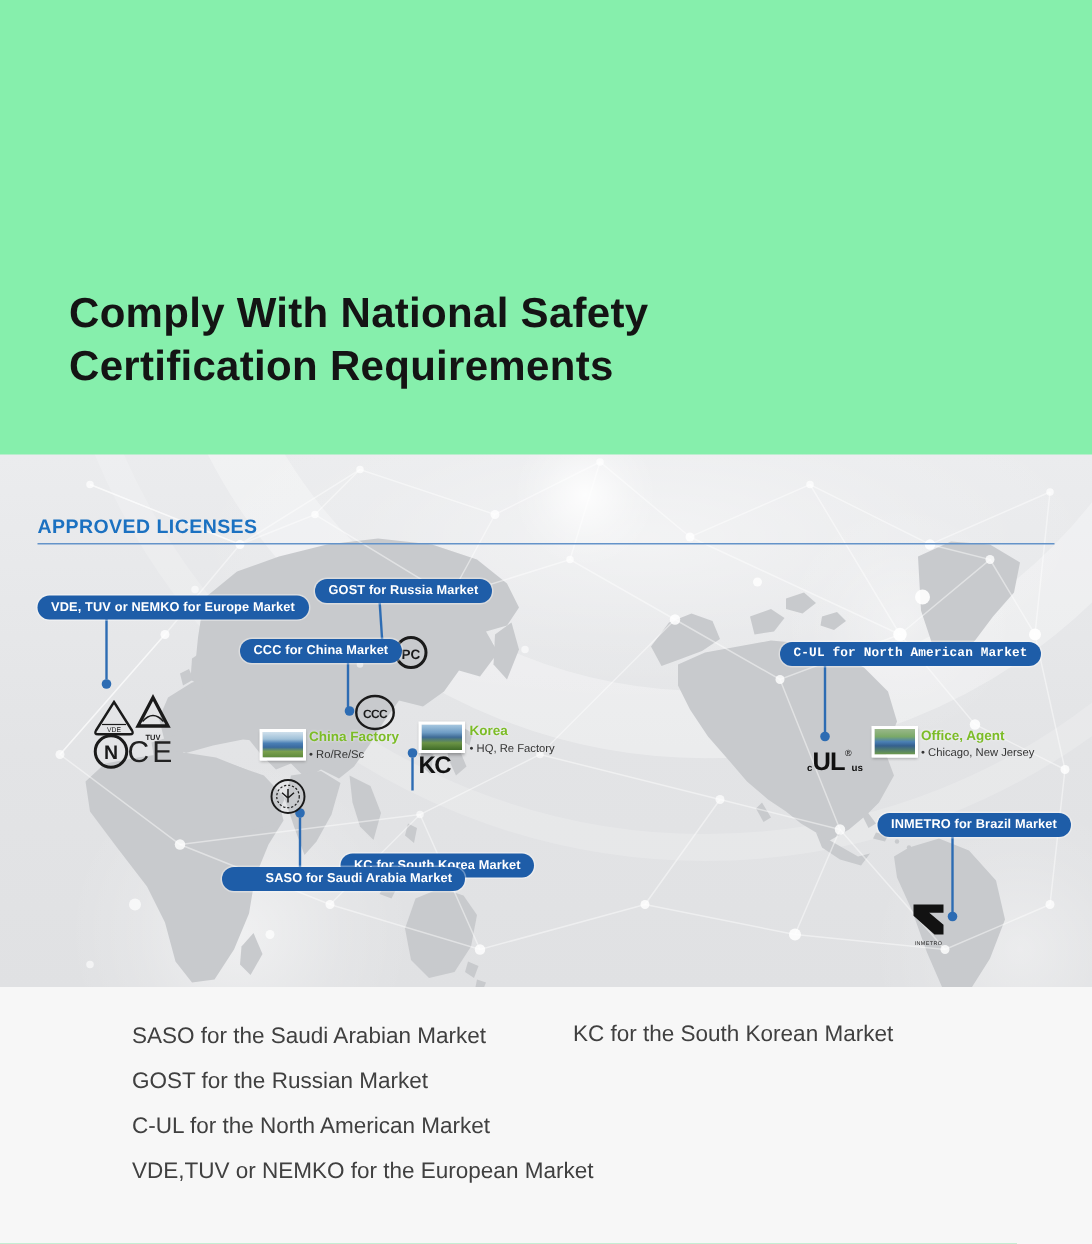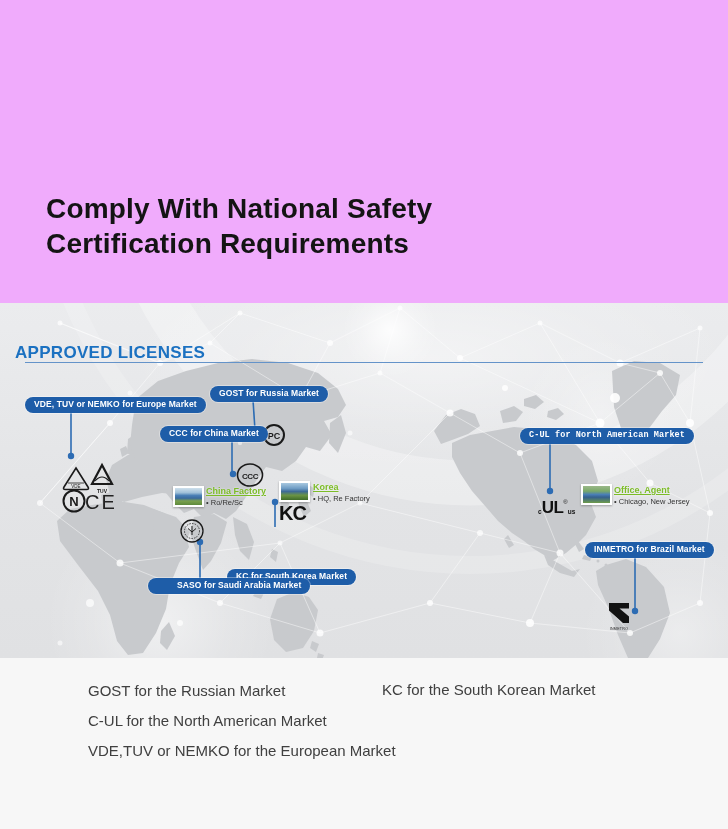--- a/index.html
+++ b/index.html
@@ -1,37 +1,37 @@
 <!DOCTYPE html>
 <html><head>
 <meta charset="utf-8">
 <style>
   * { margin:0; padding:0; box-sizing:border-box; }
   html,body { background:#e9e9e9; }
   body { font-family:"Liberation Sans", sans-serif; }
   .page {
     position:relative; width:728px; height:829px; margin:0 auto;
-    background:#f0abfc; overflow:hidden;
+    background:#86efac; overflow:hidden;
   }
   
   .title {
     position:absolute; left:46px; top:191px;
     font-size:28px; font-weight:700; color:#141414; line-height:35px;
     letter-spacing:0.2px;
   }
   
   .map-section {
     position:absolute; left:0; top:303px; width:728px; height:355px;
     background:linear-gradient(180deg,#ebecee 0%,#e3e4e6 55%,#e0e1e3 100%);
     overflow:hidden;
   }
   .map-svg { position:absolute; left:0; top:0; }
   .section-heading {
-    position:absolute; left:15px; top:40px;
-    font-size:17px; font-weight:700; color:#1b71c1; letter-spacing:0.3px;
+    position:absolute; left:25px; top:40px;
+    font-size:13px; font-weight:700; color:#1b71c1; letter-spacing:0.3px;
   }
   .heading-rule {
     position:absolute; left:25px; top:59px; width:678px; height:1px;
     background:#6493c9;
   }
   
   .pill {
     position:absolute; background:#1e5da8; color:#ffffff;
     font-size:8.5px; font-weight:700; line-height:9px;
     padding:3px 9px 3.5px; border-radius:9px; white-space:nowrap;
@@ -50,32 +50,32 @@
     border:2px solid #fff; box-shadow:0 1px 2px rgba(0,0,0,0.3);
   }
   .photo-china  { left:173px; top:183px;
     background:linear-gradient(180deg,#cfe0ec 0%,#9fc0d8 28%,#4a7fb5 44%,#3a6a9e 60%,#7aa04e 76%,#5d8a3c 100%); }
   .photo-korea  { left:279px; top:178px;
     background:linear-gradient(180deg,#a8c8e0 0%,#6e9cc4 32%,#3f6b96 50%,#6b9445 72%,#3f6b28 100%); }
   .photo-office { left:581px; top:181px;
     background:linear-gradient(180deg,#9ab88a 0%,#7aa968 30%,#4a7fb5 50%,#35608e 66%,#6f9c4a 100%); }
   .loc-name {
     position:absolute; font-size:9px; font-weight:700; color:#7cbc27;
-    white-space:nowrap; text-shadow:0 0 2px rgba(255,255,255,0.8);text-decoration:underline;
+    white-space:nowrap; text-shadow:0 0 2px rgba(255,255,255,0.8);
   }
   .loc-details {
     position:absolute; font-size:7.5px; color:#333; white-space:nowrap;
   }
   .name-china   { left:206px; top:183px; } .details-china  { left:206px; top:195px; }
   .name-korea   { left:313px; top:179px; } .details-korea  { left:313px; top:191px; }
   .name-office  { left:614px; top:182px; } .details-office { left:614px; top:194px; }
   
   .mark { position:absolute; color:#1a1a1a; }
   .mark-ce { left:85px; top:188px; font-size:20px; font-weight:400; letter-spacing:2px; color:#222; }
-  .mark-kc { left:279px; top:199px; font-size:20px; font-weight:800; letter-spacing:-1px; color:#111; }
+  .mark-kc { left:279px; top:199px; font-size:16px; font-weight:800; letter-spacing:-1px; color:#111; }
   .mark-ul { left:538px; top:195px; white-space:nowrap; color:#101010; }
   .mark-ul .big { font-size:17px; font-weight:800; letter-spacing:-0.5px; }
   .mark-ul .small { font-size:6.5px; font-weight:700; vertical-align:-1px; }
   .mark-ul .reg { font-size:6px; vertical-align:9px; }
   
   .legend {
     position:absolute; left:0; top:658px; width:728px; height:171px;
     background:#f7f7f7;
   }
   .legend ul { list-style:none; }
@@ -286,20 +286,21 @@
     <div class="pill pill-russia">GOST for Russia Market</div>
     <div class="pill pill-china">CCC for China Market</div>
     <div class="pill pill-korea">KC for South Korea Market</div>
     <div class="pill pill-saso">SASO for Saudi Arabia Market</div>
     <div class="pill pill-cul">C-UL for North American Market</div>
     <div class="pill pill-inmetro">INMETRO for Brazil Market</div>
   </div>
 
   <div class="legend">
     <ul class="legend-left">
+      <li>SASO for the Saudi Arabian Market</li>
       <li>GOST for the Russian Market</li>
       <li>C-UL for the North American Market</li>
       <li>VDE,TUV or NEMKO for the European Market</li>
     </ul>
     <ul class="legend-right">
       <li>KC for the South Korean Market</li>
     </ul>
   </div>
 
 </div>

